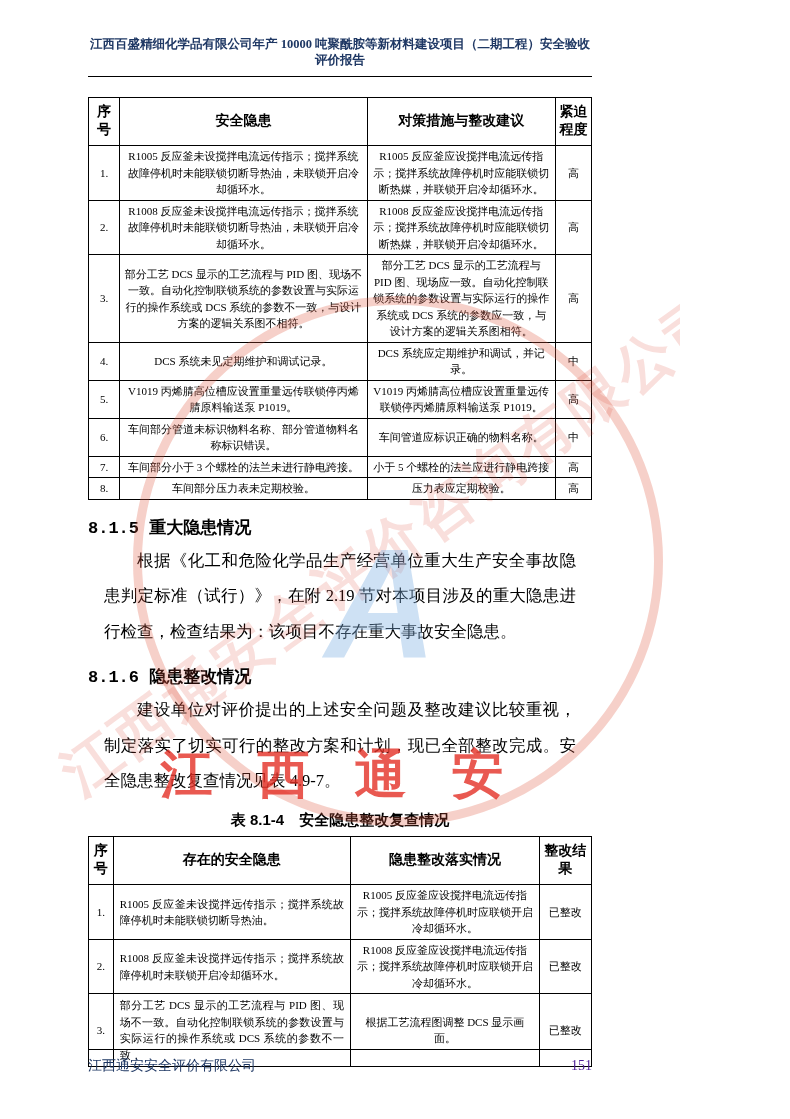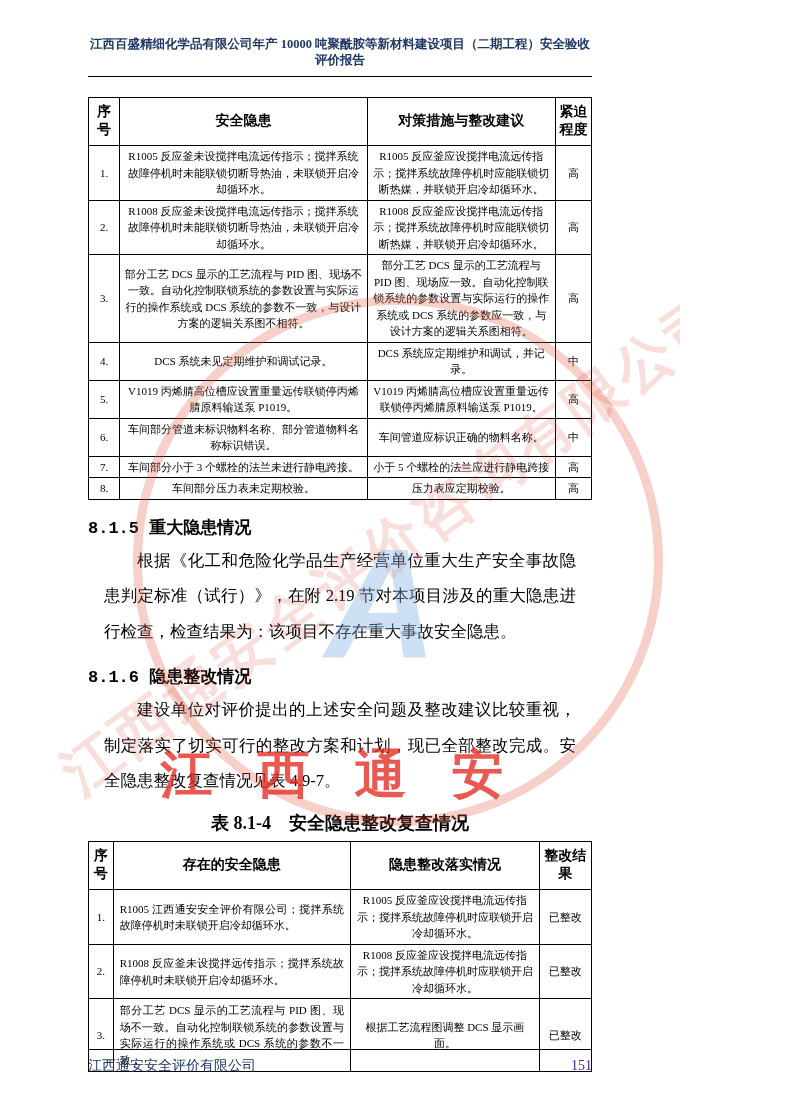--- a/index.html
+++ b/index.html
@@ -16,22 +16,22 @@
   td{font-size:11px;line-height:1.5;}
 
   .t1{margin-top:20px;}
   .t1 .c-no{width:6.2%;}  .t1 .c-hazard{width:49.2%;}
   .t1 .c-measure{width:37.4%;} .t1 .c-urgency{width:7.2%;}
 
   .h-section{font-family:Liberation Mono, monospace;
              font-size:17px;font-weight:bold;margin:16px 0 4px;}
   .para{font-size:16.5px;line-height:2.15;text-align:justify;text-indent:2em;margin:4px 16px 2px;}
 
-  .t2-caption{text-align:center;font-weight:bold;font-size:18px;margin:12px 0 6px;
-              font-family:Liberation Serif, serif;}
+  .t2-caption{text-align:center;font-weight:bold;font-size:15px;margin:12px 0 6px;
+              font-family:Liberation Sans, sans-serif;}
   .t2 .c-no{width:4.9%;} .t2 .c-hazard{width:47.2%;}
   .t2 .c-action{width:37.5%;} .t2 .c-result{width:10.4%;}
   .t2 td.cell-left{text-align:justify;padding:3px 6px;}
 
   .doc-footer{position:absolute;left:88px;right:88px;bottom:44px;border-top:1.8px solid #000;
               padding-top:7px;display:flex;align-items:baseline;font-size:14px;color:#1f3864;}
   .f-left{flex:1;text-align:left;}
   .f-center{flex:0 0 auto;color:#4c1d95;}
   .f-right{flex:1;text-align:right;}
 
@@ -145,21 +145,21 @@
           <th>序
 号</th>
           <th>存在的安全隐患</th>
           <th>隐患整改落实情况</th>
           <th>整改结果</th>
         </tr>
       </thead>
       <tbody>
         <tr>
           <td>1.</td>
-          <td class="cell-left">R1005 江西通安安全评价有限公司；搅拌系统故障停机时未联锁开启冷却循环水。</td>
+          <td class="cell-left">R1005 反应釜未设搅拌远传指示；搅拌系统故障停机时未能联锁切断导热油。</td>
           <td>R1005 反应釜应设搅拌电流远传指示；搅拌系统故障停机时应联锁开启冷却循环水。</td>
           <td>已整改</td>
         </tr>
         <tr>
           <td>2.</td>
           <td class="cell-left">R1008 反应釜未设搅拌远传指示；搅拌系统故障停机时未联锁开启冷却循环水。</td>
           <td>R1008 反应釜应设搅拌电流远传指示；搅拌系统故障停机时应联锁开启冷却循环水。</td>
           <td>已整改</td>
         </tr>
         <tr>

